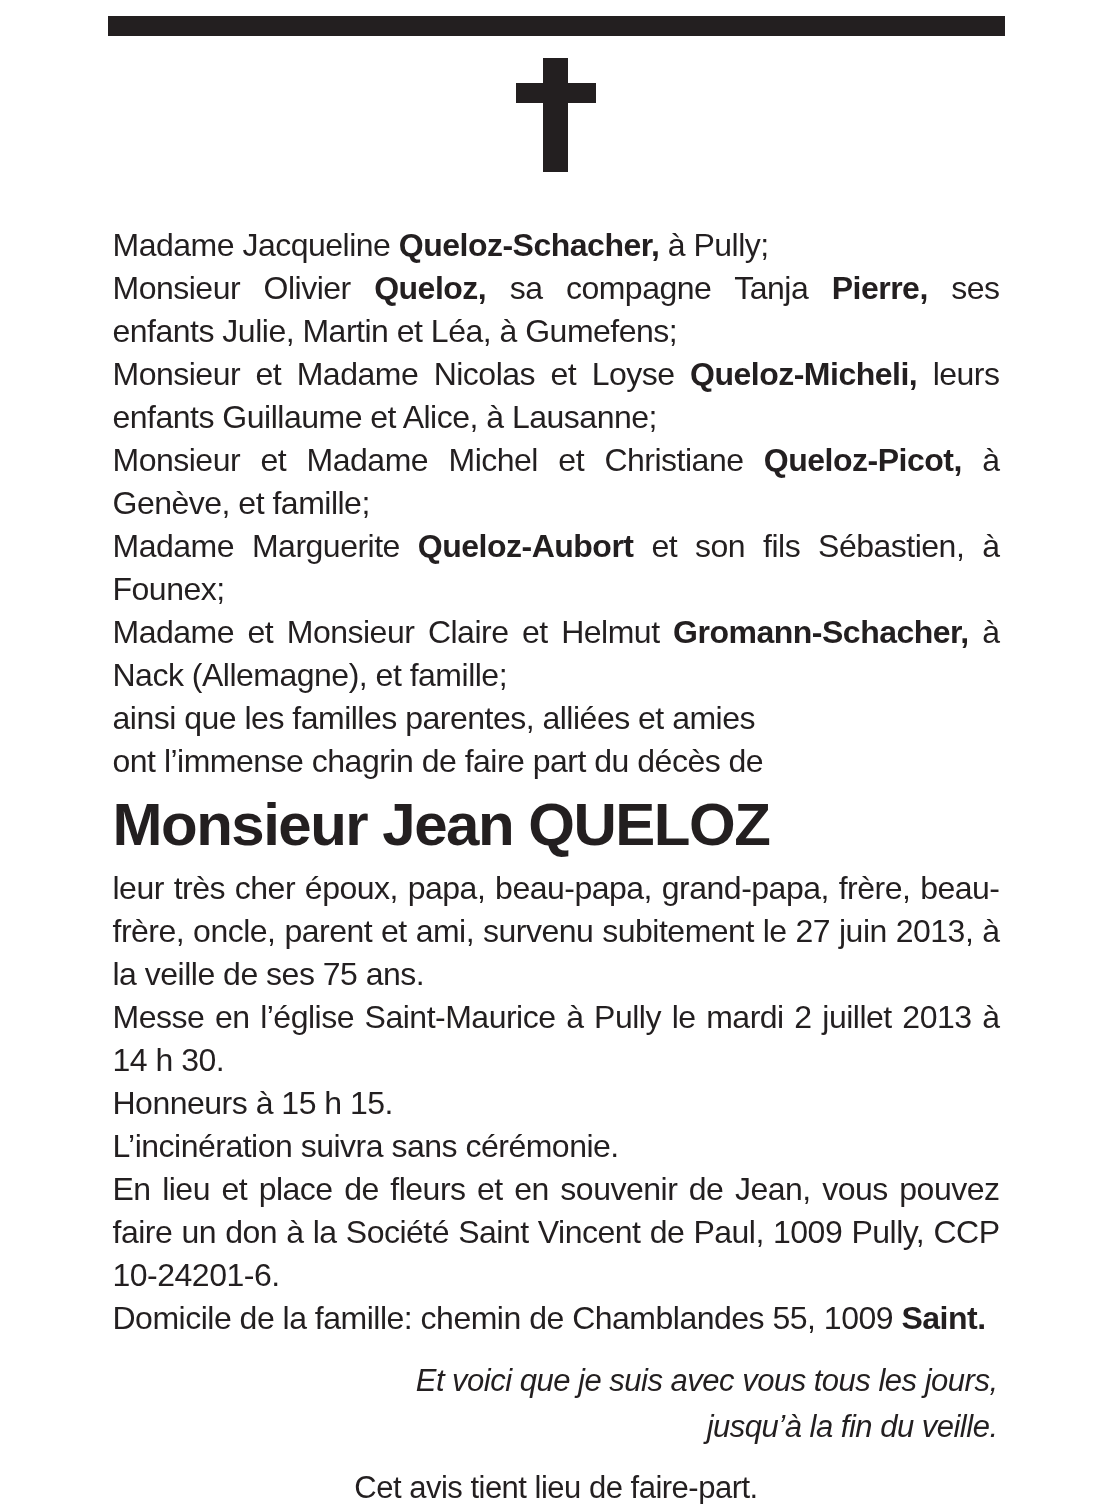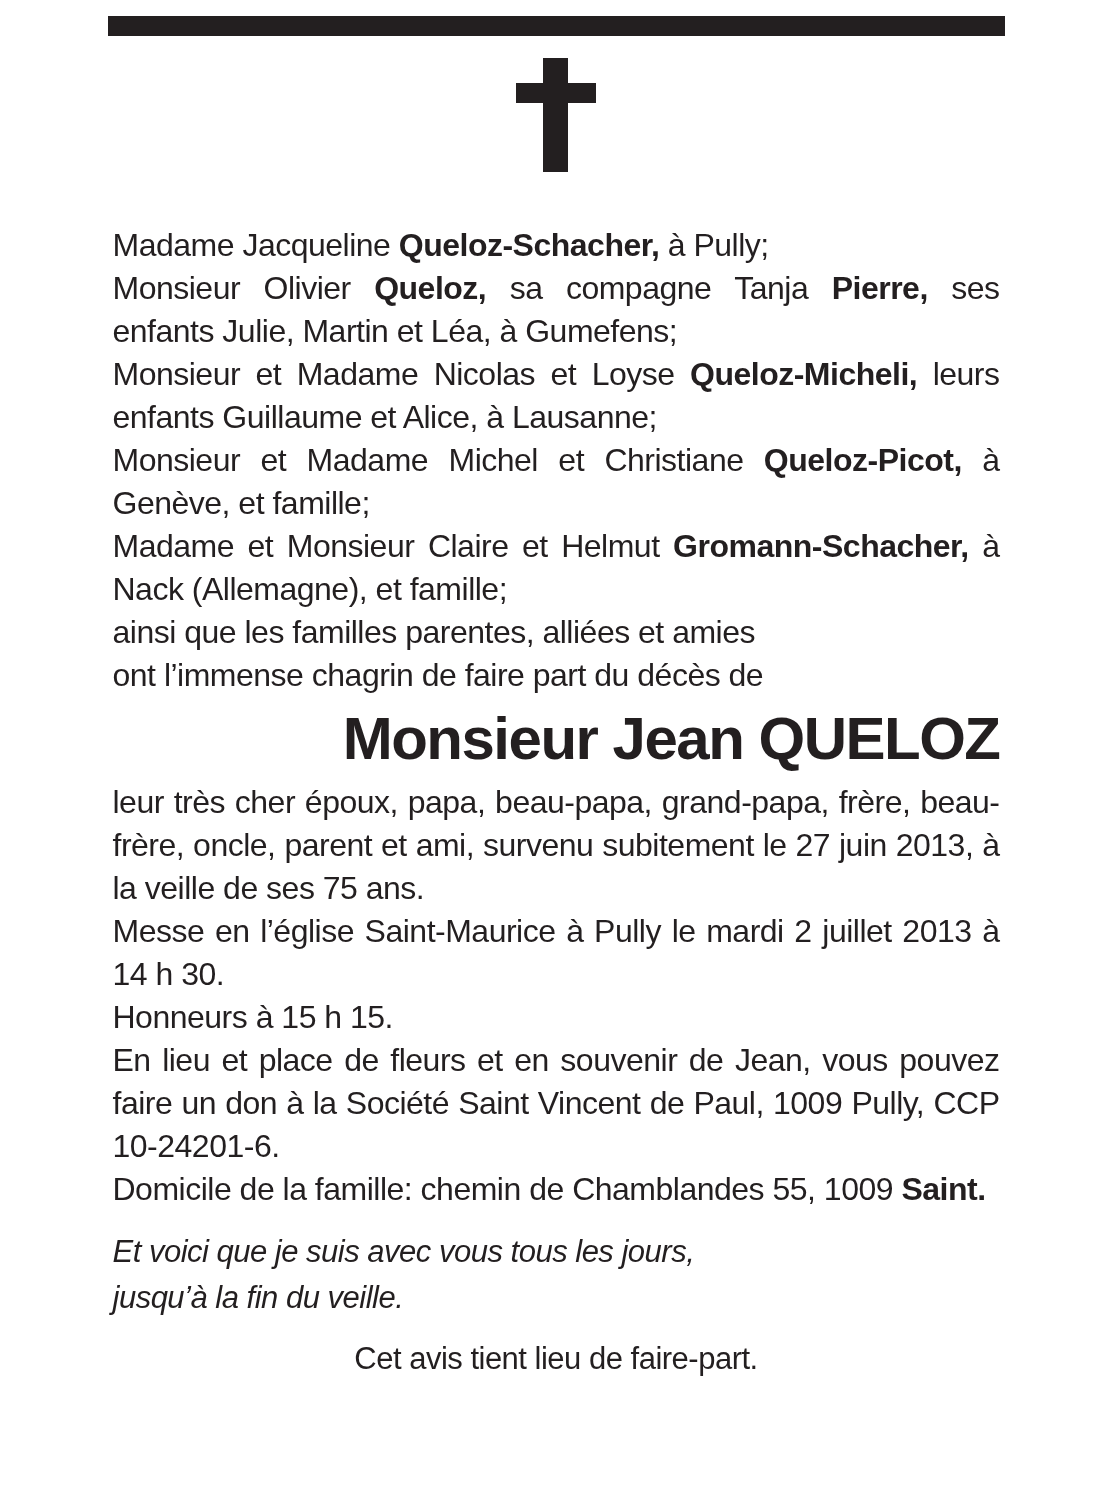--- a/index.html
+++ b/index.html
@@ -36,30 +36,31 @@
     margin: 0;
     font-size: 32px;
     line-height: 43px;
     letter-spacing: -0.5px;
     text-align: justify;
   }
   .notice p .b { font-weight: bold; }
 
   h1.deceased {
     margin: 8px 0 8px 0;
-    text-align: right;
+    text-align: left;
     font-size: 60px;
     line-height: 68px;
     font-weight: bold;
     letter-spacing: -1.5px;
   }
 
   .quote {
     margin-top: 18px;
     padding: 0 7px 0 5px;
+    text-align: right;
   }
   .quote .qline {
     margin: 0;
     font-style: italic;
     font-size: 31px;
     line-height: 46px;
     letter-spacing: -0.5px;
   }
   .quote .qref {
     margin: 0;
@@ -95,35 +96,37 @@
 
     <p><span>Madame Jacqueline </span><span class="b">Queloz-Schacher,</span><span> à Pully;</span></p>
 
     <p><span>Monsieur Olivier </span><span class="b">Queloz,</span><span> sa compagne Tanja </span><span class="b">Pierre,</span><span> ses enfants Julie, Martin et Léa, à Gumefens;</span></p>
 
     <p><span>Monsieur et Madame Nicolas et Loyse </span><span class="b">Queloz-Micheli,</span><span> leurs enfants Guillaume et Alice, à Lausanne;</span></p>
 
 
     <p><span>Monsieur et Madame Michel et Christiane </span><span class="b">Queloz-Picot,</span><span> à Genève, et famille;</span></p>
 
+    <p><span>Madame Marguerite </span><span class="b">Queloz-Aubort</span><span> et son fils Sébastien, à Founex;</span></p>
 
     <p><span>Madame et Monsieur Claire et Helmut </span><span class="b">Gromann-Schacher,</span><span> à Nack (Allemagne), et famille;</span></p>
 
     <p><span>ainsi que les familles parentes, alliées et amies</span></p>
 
     <p><span>ont l’immense chagrin de faire part du décès de</span></p>
 
     <h1 class="deceased">Monsieur Jean QUELOZ</h1>
 
     <p><span>leur très cher époux, papa, beau-papa, grand-papa, frère, beau-frère, oncle, parent et ami, survenu subitement le 27 juin 2013, à la veille de ses 75 ans.</span></p>
 
     <p><span>Messe en l’église Saint-Maurice à Pully le mardi 2 juillet 2013 à 14 h 30.</span></p>
 
     <p><span>Honneurs à 15 h 15.</span></p>
 
+    <p><span>L’incinération suivra sans cérémonie.</span></p>
 
     <p><span>En lieu et place de fleurs et en souvenir de Jean, vous pouvez faire un don à la Société Saint Vincent de Paul, 1009 Pully, CCP 10-24201-6.</span></p>
 
     <p><span>Domicile de la famille: chemin de Chamblandes 55, 1009 </span><span class="b">Saint.</span></p>
 
   </div>
 
   <div class="quote">
     <p class="qline">Et voici que je suis avec vous tous les jours,</p>
     <p class="qline">jusqu’à la fin du veille.</p>

